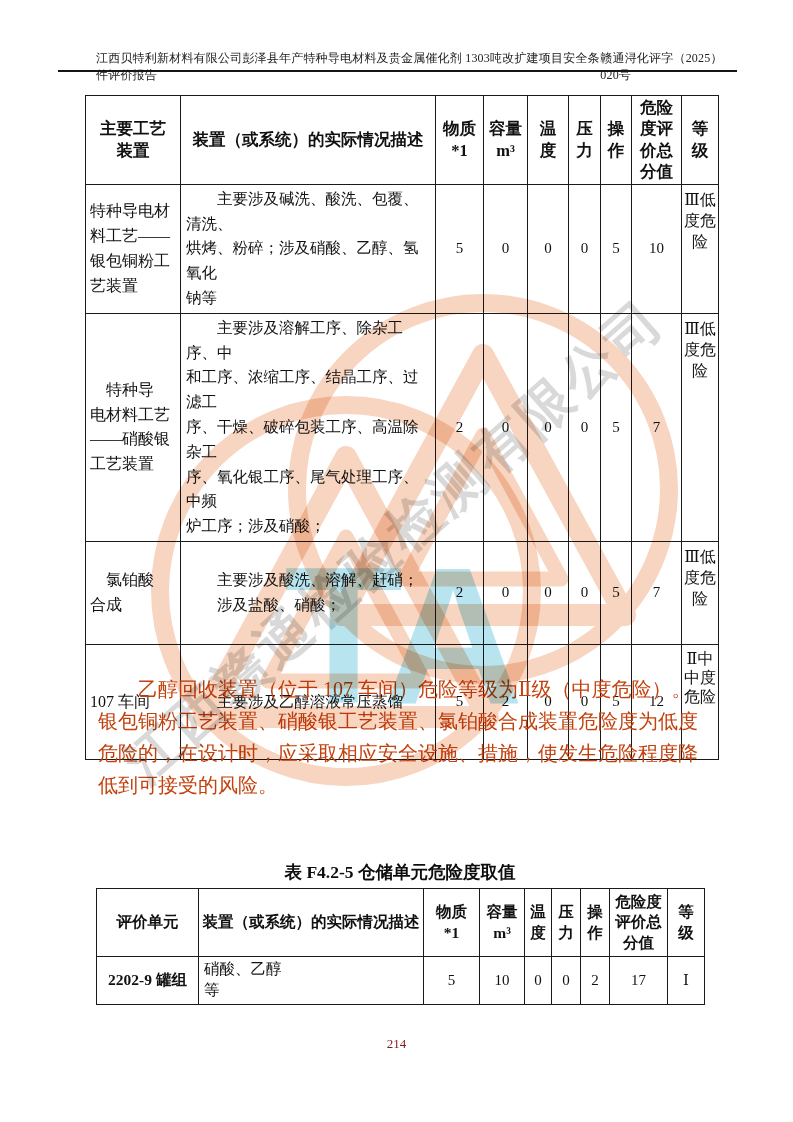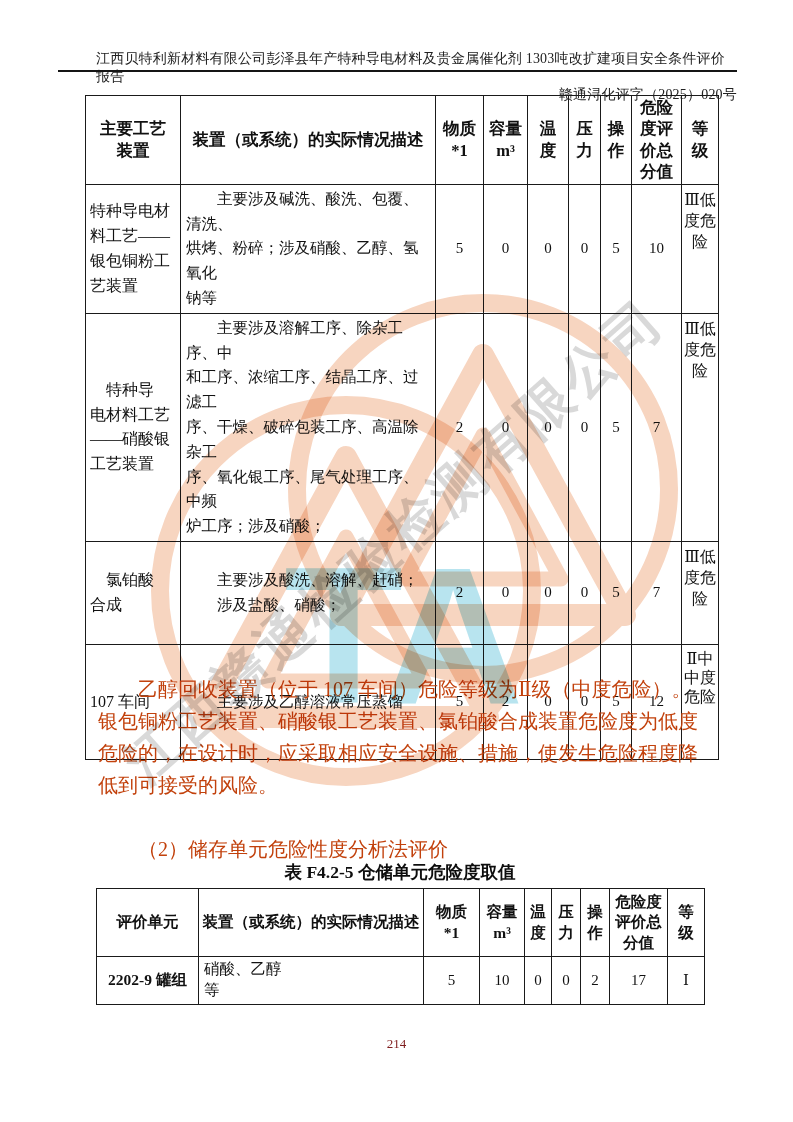--- a/index.html
+++ b/index.html
@@ -5,21 +5,21 @@
   html,body{margin:0;padding:0;}
   body{
     width:793px;height:1122px;position:relative;overflow:hidden;
     background:#ffffff;color:#111;
     font-family:"Liberation Serif","DejaVu Serif",serif;
   }
   
   .doc-header{
     position:absolute;left:58px;top:50px;width:679px;
     display:flex;justify-content:space-between;align-items:flex-end;
-    font-size:14px;color:#222;letter-spacing:0.2px;flex-direction:column;
+    font-size:12px;color:#222;letter-spacing:0.2px;
   }
   .doc-header .left{padding-left:38px;}
   .header-rule{
     position:absolute;left:58px;top:70px;width:679px;
     border-top:2px solid #151515;height:0;
   }
   
   table{border-collapse:collapse;table-layout:fixed;position:absolute;background:transparent;}
   td,th{border:1px solid #1a1a1a;overflow:hidden;vertical-align:middle;font-weight:normal;}
   th{font-weight:bold;text-align:center;white-space:pre-line;line-height:1.3;font-size:16.5px;}
@@ -179,21 +179,20 @@
       <td class="grade compact">Ⅱ中中度危险</td>
     </tr>
   </tbody>
 </table>
 
 <div class="bodytext">
   <p>　　乙醇回收装置（位于 107 车间）危险等级为Ⅱ级（中度危险）。
 银包铜粉工艺装置、硝酸银工艺装置、氯铂酸合成装置危险度为低度
 危险的，在设计时，应采取相应安全设施、措施，使发生危险程度降
 低到可接受的风险。</p>
-  <p>　　（2）储存单元危险性度分析法评价</p>
 </div>
 
 <div class="t2-title">表 F4.2-5 仓储单元危险度取值</div>
 
 <table class="t2">
   <colgroup>
     <col style="width:102px">
       <col style="width:225px">
       <col style="width:56px">
       <col style="width:45px">

